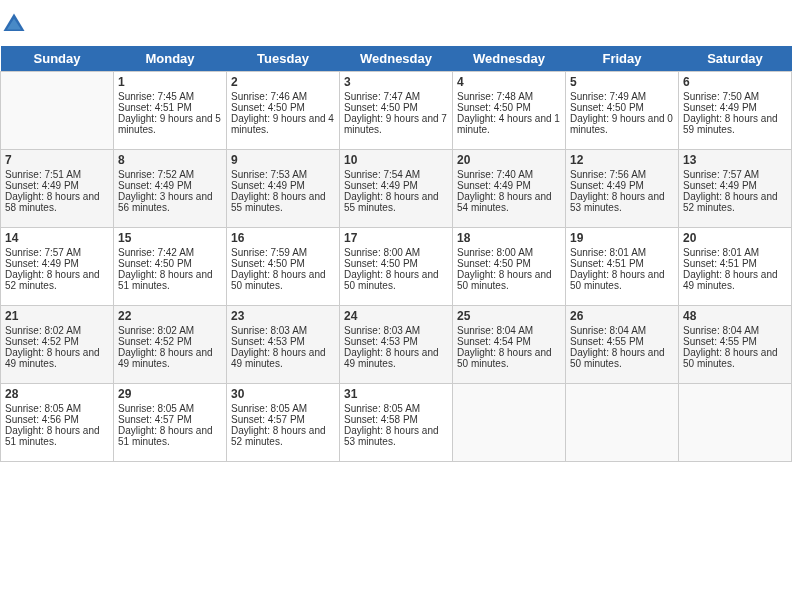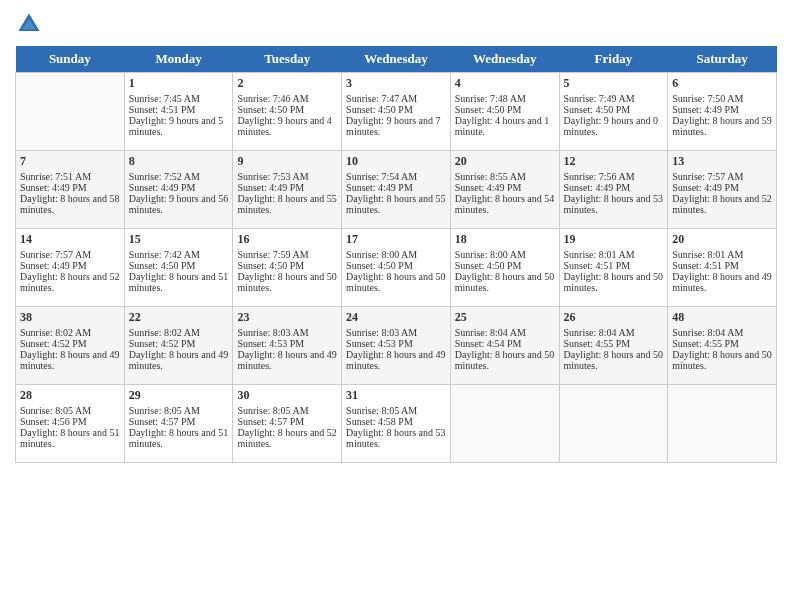--- a/index.html
+++ b/index.html
@@ -6,22 +6,21 @@
     body {
       font-family: Arial, sans-serif;
       background: #fff;
       width: 792px;
       height: 612px;
       overflow: hidden;
     }
     .container {
       width: 792px;
       height: 476px;
-      padding: 10px 15px;
-      font-family: Liberation Serif, serif;
+      padding: 10px 0;
     }
     .header {
       display: flex;
       justify-content: space-between;
       align-items: flex-start;
       margin-bottom: 8px;
     }
     .logo {
       display: flex;
       align-items: center;
@@ -171,37 +170,37 @@
           <td>
             <span class="day-num">7</span>
             <div>Sunrise: 7:51 AM</div>
             <div>Sunset: 4:49 PM</div>
             <div>Daylight: 8 hours and 58 minutes.</div>
           </td>
           <td>
             <span class="day-num">8</span>
             <div>Sunrise: 7:52 AM</div>
             <div>Sunset: 4:49 PM</div>
-            <div>Daylight: 9 hours and 56 minutes.</div>
+            <div>Daylight: 3 hours and 56 minutes.</div>
           </td>
           <td>
             <span class="day-num">9</span>
             <div>Sunrise: 7:53 AM</div>
             <div>Sunset: 4:49 PM</div>
             <div>Daylight: 8 hours and 55 minutes.</div>
           </td>
           <td>
             <span class="day-num">10</span>
             <div>Sunrise: 7:54 AM</div>
             <div>Sunset: 4:49 PM</div>
             <div>Daylight: 8 hours and 55 minutes.</div>
           </td>
           <td>
             <span class="day-num">20</span>
-            <div>Sunrise: 8:55 AM</div>
+            <div>Sunrise: 7:40 AM</div>
             <div>Sunset: 4:49 PM</div>
             <div>Daylight: 8 hours and 54 minutes.</div>
           </td>
           <td>
             <span class="day-num">12</span>
             <div>Sunrise: 7:56 AM</div>
             <div>Sunset: 4:49 PM</div>
             <div>Daylight: 8 hours and 53 minutes.</div>
           </td>
           <td>
@@ -250,21 +249,21 @@
           </td>
           <td>
             <span class="day-num">20</span>
             <div>Sunrise: 8:01 AM</div>
             <div>Sunset: 4:51 PM</div>
             <div>Daylight: 8 hours and 49 minutes.</div>
           </td>
         </tr>
         <tr>
           <td>
-            <span class="day-num">38</span>
+            <span class="day-num">21</span>
             <div>Sunrise: 8:02 AM</div>
             <div>Sunset: 4:52 PM</div>
             <div>Daylight: 8 hours and 49 minutes.</div>
           </td>
           <td>
             <span class="day-num">22</span>
             <div>Sunrise: 8:02 AM</div>
             <div>Sunset: 4:52 PM</div>
             <div>Daylight: 8 hours and 49 minutes.</div>
           </td>

